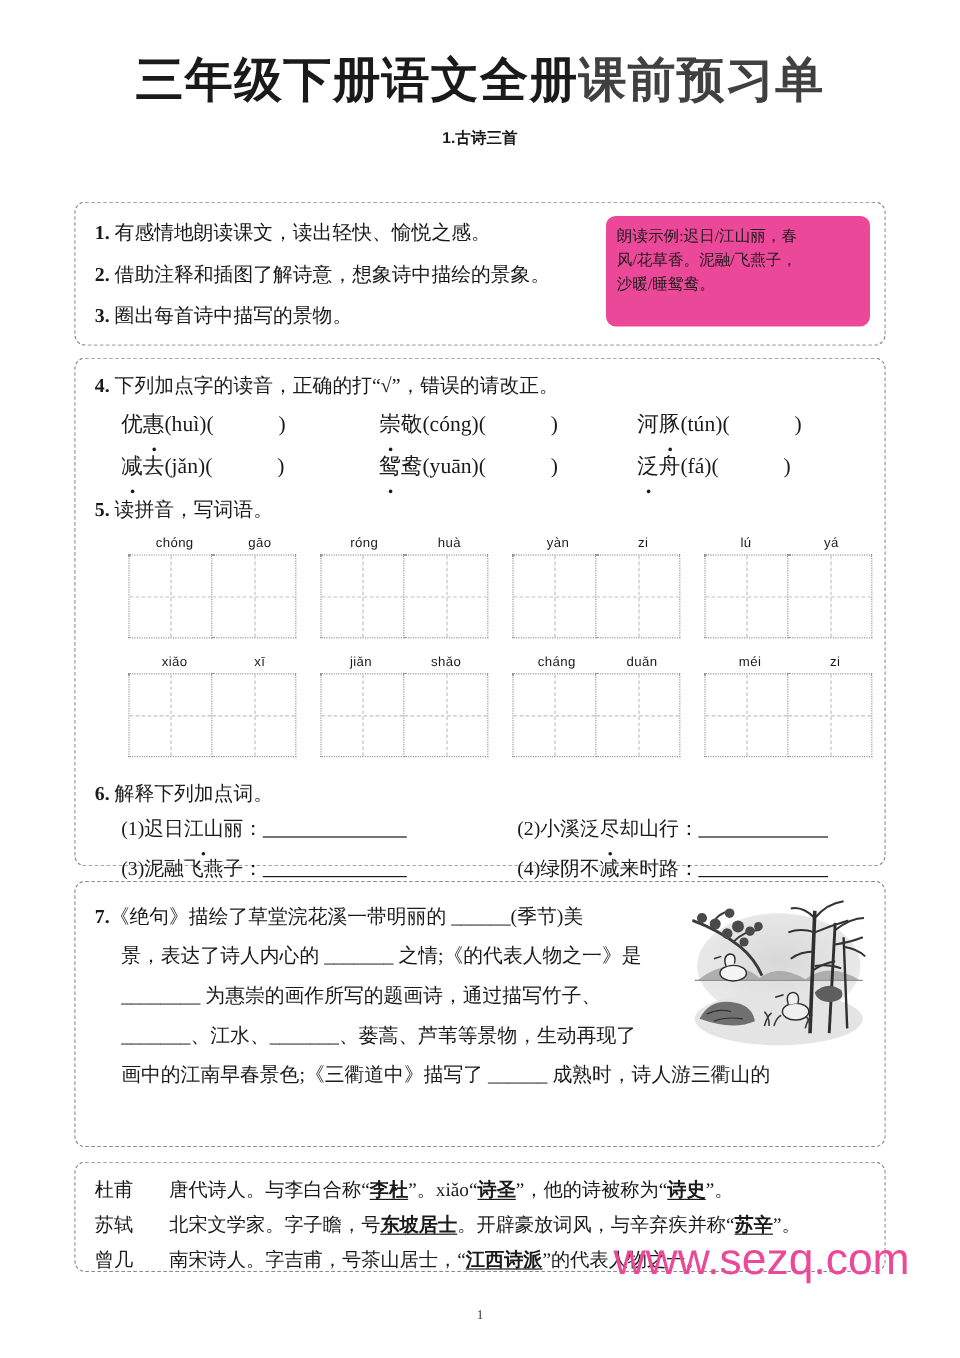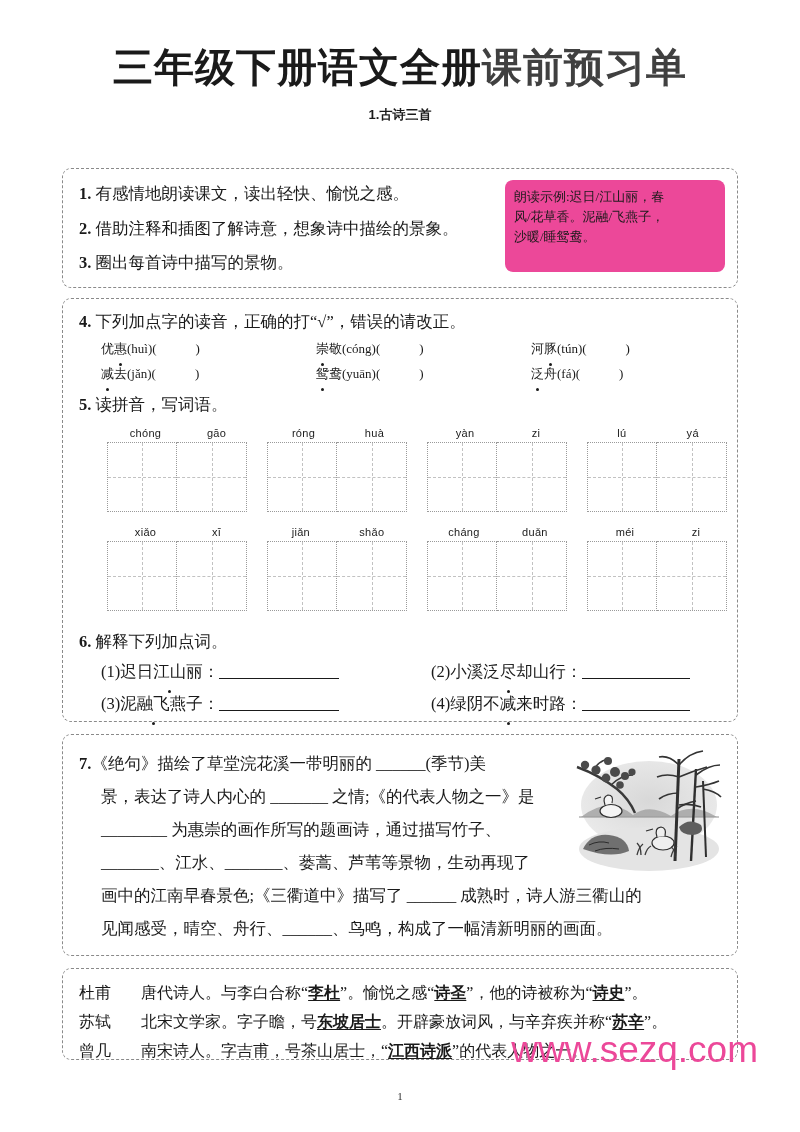--- a/index.html
+++ b/index.html
@@ -102,21 +102,21 @@
   }
 
   
   #box-exercises {
     top: 298px;
     height: 424px;
     padding: 10px 16px 10px 16px;
   }
   .q4-row {
     margin-left: 22px;
-    font-size: 13px;
+    font-size: 18px;
     line-height: 1.95;
     white-space: nowrap;
   }
   .q4-cell {
     display: inline-block;
     width: 215px;
   }
 
   
   .grid-row {
@@ -391,21 +391,20 @@
   </div>
 </div>
 
 <div class="box" id="box-q7">
   <div class="q7-body">
     <p><span class="qnum">7.</span><span>《绝句》描绘了草堂浣花溪一带明丽的 ______(季节)美</span></p>
     <p><span class="indent"></span><span>景，表达了诗人内心的 _______ 之情;《的代表人物之一》是</span></p>
     <p><span class="indent"></span><span>________ 为惠崇的画作所写的题画诗，通过描写竹子、</span></p>
     <p><span class="indent"></span><span>_______、江水、_______、蒌蒿、芦苇等景物，生动再现了</span></p>
     <p><span class="indent"></span><span>画中的江南早春景色;《三衢道中》描写了 ______ 成熟时，诗人游三衢山的</span></p>
-    <p><span class="indent"></span><span>见闻感受，晴空、舟行、______、鸟鸣，构成了一幅清新明丽的画面。</span></p>
   </div>
 
   <svg class="illus" viewBox="0 0 148 130">
     <defs>
       <radialGradient id="mist" cx="50%" cy="45%" r="60%">
         <stop offset="0%" stop-color="#d8d8d8"></stop>
         <stop offset="100%" stop-color="#ececec"></stop>
       </radialGradient>
     </defs>
     <ellipse cx="74" cy="60" rx="68" ry="44" fill="url(#mist)"></ellipse>
@@ -470,21 +469,21 @@
         <path d="M66 110 Q66 102 62 98"></path>
       <path d="M70 110 Q72 103 76 101"></path>
       <path d="M96 112 Q98 104 102 101"></path>
         <path d="M100 112 Q100 104 96 102"></path>
     </g>
   </svg>
 </div>
 
 <div class="box" id="box-authors">
   <div class="author-row">
-    <span class="author-name">杜甫</span><span><span>唐代诗人。与李白合称“</span><span class="bu">李杜</span><span>”。愉悦之感“</span><span class="bu">诗圣</span><span>”，他的诗被称为“</span><span class="bu">诗史</span><span>”。</span></span>
+    <span class="author-name">杜甫</span><span><span>唐代诗人。与李白合称“</span><span class="bu">李杜</span><span>”。xiǎo“</span><span class="bu">诗圣</span><span>”，他的诗被称为“</span><span class="bu">诗史</span><span>”。</span></span>
   </div>
   <div class="author-row">
     <span class="author-name">苏轼</span><span><span>北宋文学家。字子瞻，号</span><span class="bu">东坡居士</span><span>。开辟豪放词风，与辛弃疾并称“</span><span class="bu">苏辛</span><span>”。</span></span>
   </div>
   <div class="author-row">
     <span class="author-name">曾几</span><span><span>南宋诗人。字吉甫，号茶山居士，“</span><span class="bu">江西诗派</span><span>”的代表人物之一。</span></span>
   </div>
 </div>
 
 <div class="page-num">1</div>

